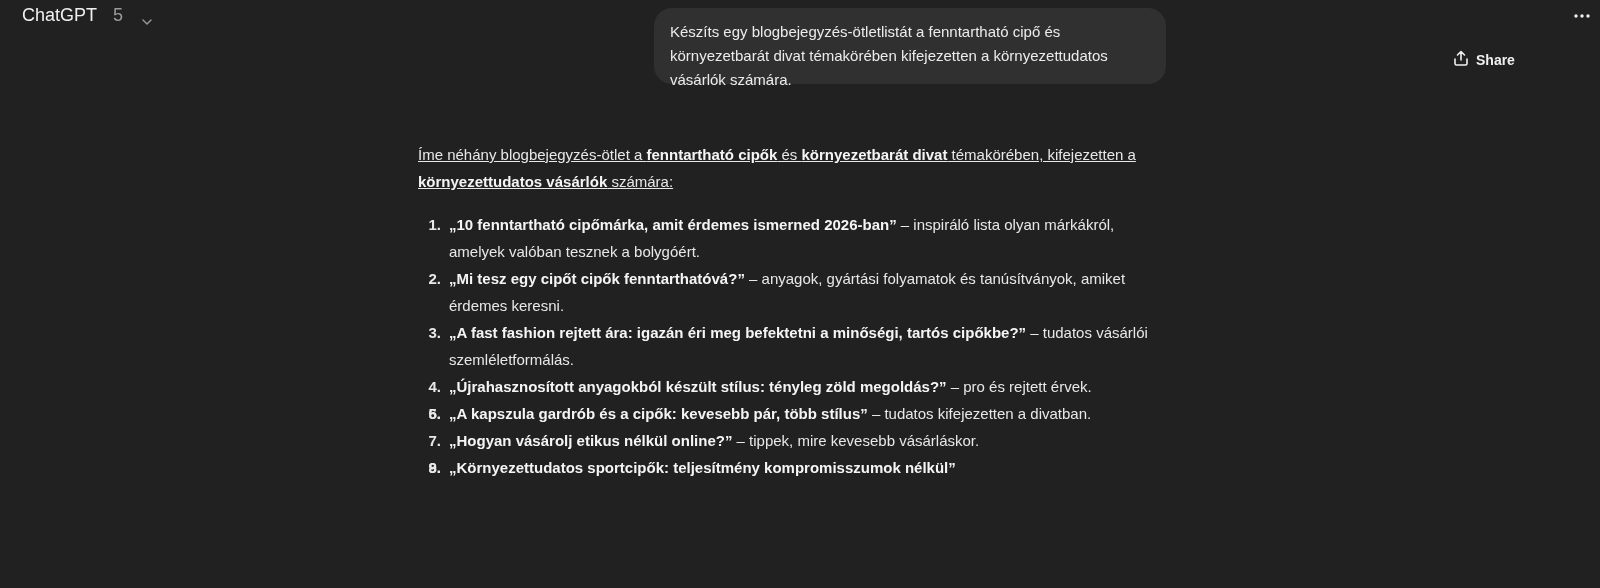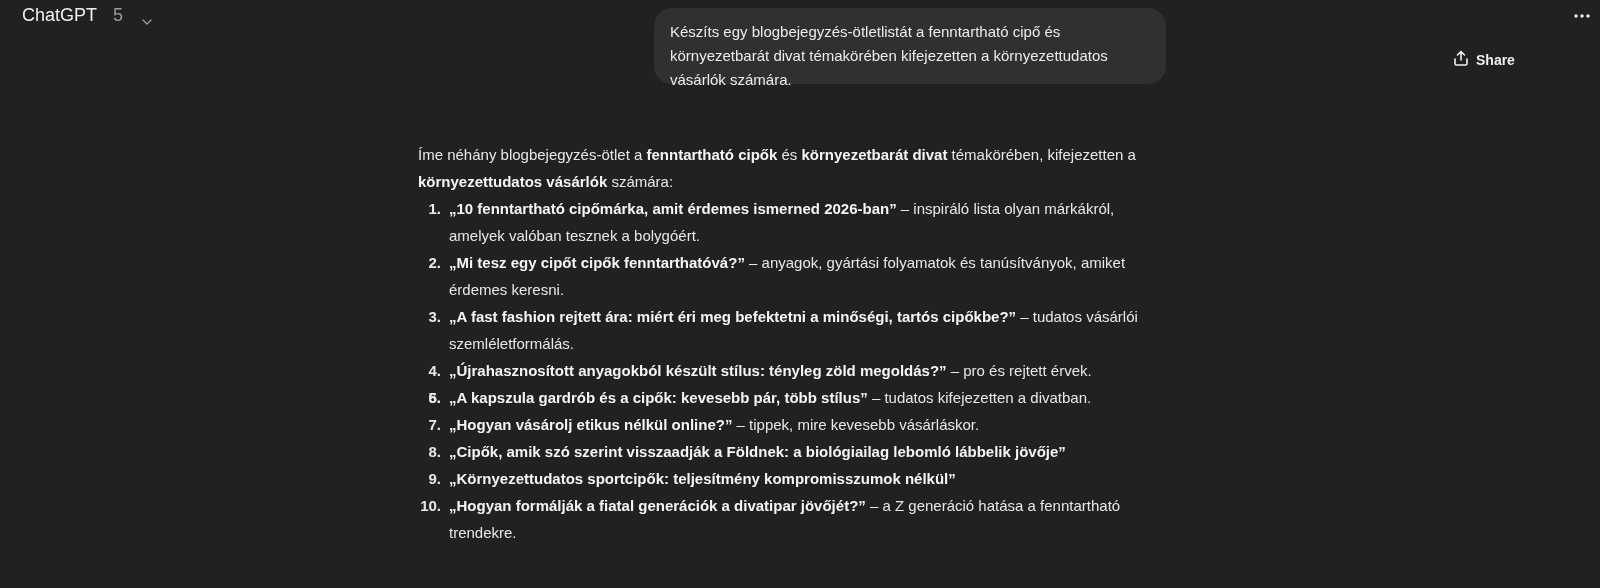--- a/index.html
+++ b/index.html
@@ -8,21 +8,21 @@
   .header { position: absolute; top: 0; left: 0; right: 0; height: 32px; }
   .model-switch { position: absolute; left: 22px; top: 5px; display: flex; align-items: flex-end; gap: 16px; cursor: pointer; }
   .model-name { font-size: 18px; color: #f0f0f0; }
   .model-ver { font-size: 18px; color: #9b9b9b; }
   .chev { display: inline-block; width: 12px; height: 12px; margin-left: 2px; }
   .share-btn { position: absolute; left: 1452px; top: 5px; display: flex; align-items: center; gap: 6px; font-size: 14px; font-weight: bold; color: #f0f0f0; cursor: pointer; margin-top: 44px; }
   .more-btn { position: absolute; left: 1571px; top: 4px; width: 22px; height: 20px; display: flex; align-items: center; justify-content: center; cursor: pointer; }
   .user-bubble { position: absolute; left: 654px; top: 8px; width: 512px; height: 76px; background: #303030; border-radius: 18px; padding: 12px 16px 0 16px; font-size: 15px; line-height: 24px; color: #ececec; }
   .assistant { position: absolute; left: 418px; top: 141px; width: 740px; font-size: 15px; line-height: 27px; color: #e8e8e8; }
   .assistant b { color: #f5f5f5; font-weight: bold; }
-  .intro { margin-bottom: 0; }
+  .intro { margin-bottom: 16px; text-decoration: underline; }
   ol { list-style: none; }
   .li { position: relative; padding-left: 31px; line-height: 27px; margin-bottom: 0px; }
   .num { position: absolute; left: 0; top: 0; width: 23px; text-align: right; font-weight: bold; }
   .li.ten .num { left: -6px; width: 29px; }
 </style>
 </head>
 <body>
 
 <div class="header">
   <div class="model-switch">
@@ -60,22 +60,21 @@
   <span>Készíts egy blogbejegyzés-ötletlistát a fenntartható cipő és környezetbarát divat témakörében kifejezetten a környezettudatos vásárlók számára.</span>
 </div>
 
 <div class="assistant">
   <p class="intro">
     <span>Íme néhány blogbejegyzés-ötlet a </span><b>fenntartható cipők</b><span> és </span><b>környezetbarát divat</b><span> témakörében, kifejezetten a </span><b>környezettudatos vásárlók</b><span> számára:</span>
   </p>
   <ol>
     <li class="li"><span class="num">1.</span><b>„10 fenntartható cipőmárka, amit érdemes ismerned 2026-ban”</b><span> – inspiráló lista olyan márkákról, amelyek valóban tesznek a bolygóért.</span></li>
     <li class="li"><span class="num">2.</span><b>„Mi tesz egy cipőt cipők fenntarthatóvá?”</b><span> – anyagok, gyártási folyamatok és tanúsítványok, amiket érdemes keresni.</span></li>
-    <li class="li"><span class="num">3.</span><b>„A fast fashion rejtett ára: miért éri meg befektetni a minőségi, tartós cipőkbe?”</b><span> – tudatos vásárlói szemléletformálás.</span></li>
+    <li class="li"><span class="num">3.</span><b>„A fast fashion rejtett ára: igazán éri meg befektetni a minőségi, tartós cipőkbe?”</b><span> – tudatos vásárlói szemléletformálás.</span></li>
     <li class="li"><span class="num">4.</span><b>„Újrahasznosított anyagokból készült stílus: tényleg zöld megoldás?”</b><span> – pro és rejtett érvek.</span></li>
     <li class="li"><span class="num">5.</span><span></span></li>
     <li class="li"><span class="num">6.</span><b>„A kapszula gardrób és a cipők: kevesebb pár, több stílus”</b><span> – tudatos kifejezetten a divatban.</span></li>
     <li class="li"><span class="num">7.</span><b>„Hogyan vásárolj etikus nélkül online?”</b><span> – tippek, mire kevesebb vásárláskor.</span></li>
-    <li class="li"><span class="num">8.</span><b>„Cipők, amik szó szerint visszaadják a Földnek: a biológiailag lebomló lábbelik jövője”</b><span></span></li>
+    <li class="li"><span class="num">8.</span><span></span></li>
     <li class="li"><span class="num">9.</span><b>„Környezettudatos sportcipők: teljesítmény kompromisszumok nélkül”</b><span></span></li>
-    <li class="li ten"><span class="num">10.</span><b>„Hogyan formálják a fiatal generációk a divatipar jövőjét?”</b><span> – a Z generáció hatása a fenntartható trendekre.</span></li>
   </ol>
 </div>
 
 </body></html>

